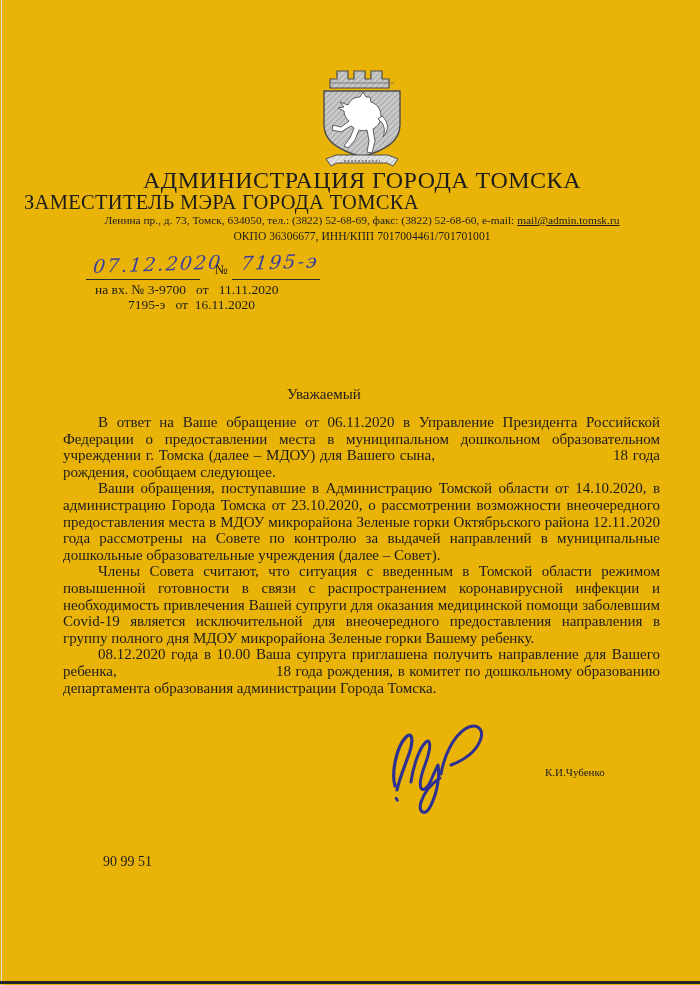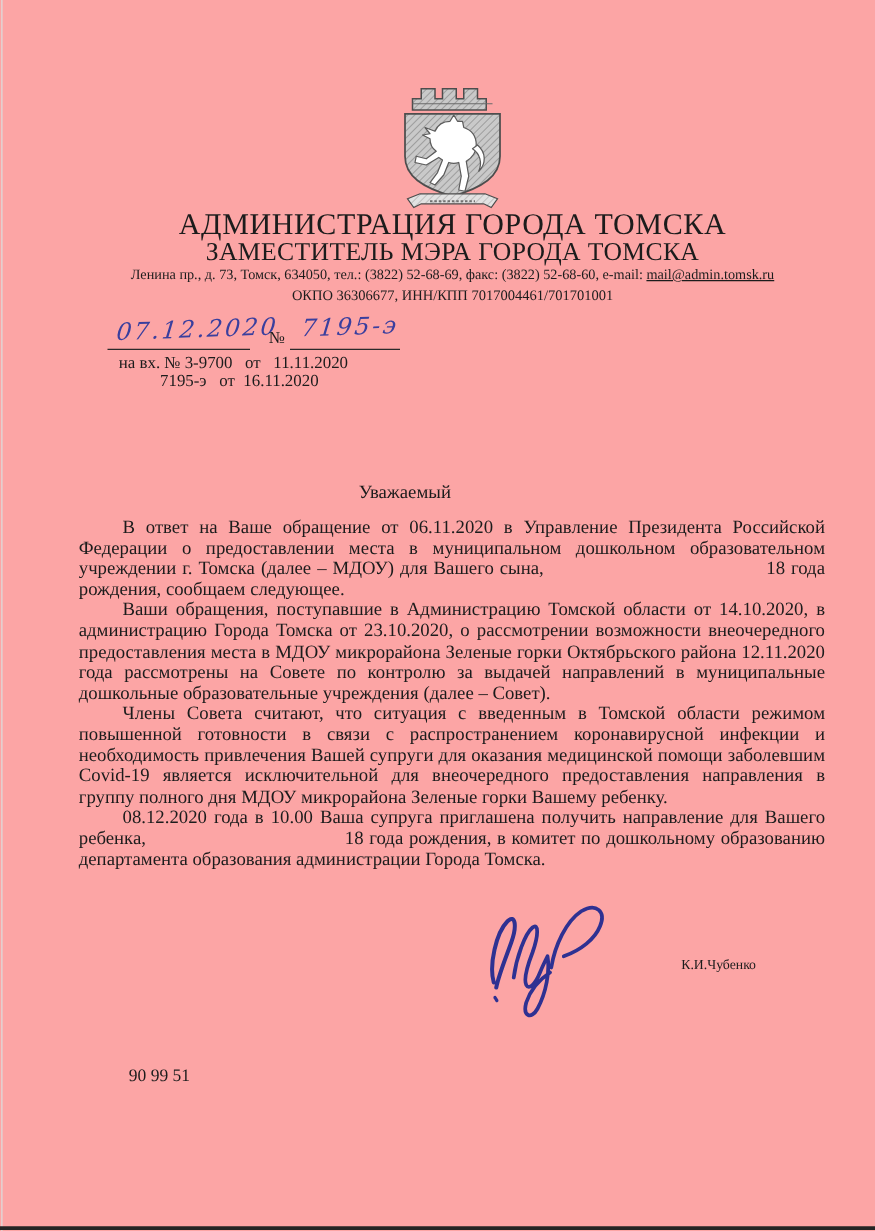--- a/index.html
+++ b/index.html
@@ -1,26 +1,26 @@
 <!DOCTYPE html>
 <html><head>
 <meta charset="utf-8">
 <style>
   html,body{margin:0;padding:0;background:#e8e8e8;}
   .page{
     position:relative;width:700px;height:985px;margin:0 auto;
-    background:#fca5a5;overflow:hidden;
+    background:#eab308;overflow:hidden;
     font-family:"Liberation Serif", serif;color:#1c1c1c;
   }
   .abs{position:absolute;}
   
   .crest{left:314px;top:64px;width:96px;height:104px;}
   .org-name{left:24px;top:167px;width:676px;text-align:center;
     font-size:24px;letter-spacing:0.5px;white-space:nowrap;}
-  .office-name{left:24px;top:191px;width:676px;text-align:center;
+  .office-name{left:24px;top:191px;width:676px;text-align:left;
     font-size:20.5px;letter-spacing:0.3px;white-space:nowrap;}
   .address-line{left:24px;top:214px;width:676px;text-align:center;
     font-size:11.4px;white-space:nowrap;}
   .address-line .email{text-decoration:underline;color:#1c1c1c;text-align:right;}
   .codes-line{left:24px;top:230px;width:676px;text-align:center;font-size:11.6px;}
   
   .hand{
     font-family:"DejaVu Serif", serif;font-style:italic;
     color:#3a3f9e;font-size:19px;letter-spacing:2px;white-space:nowrap;
     transform:skewX(-8deg) rotate(-2deg);transform-origin:left bottom;

